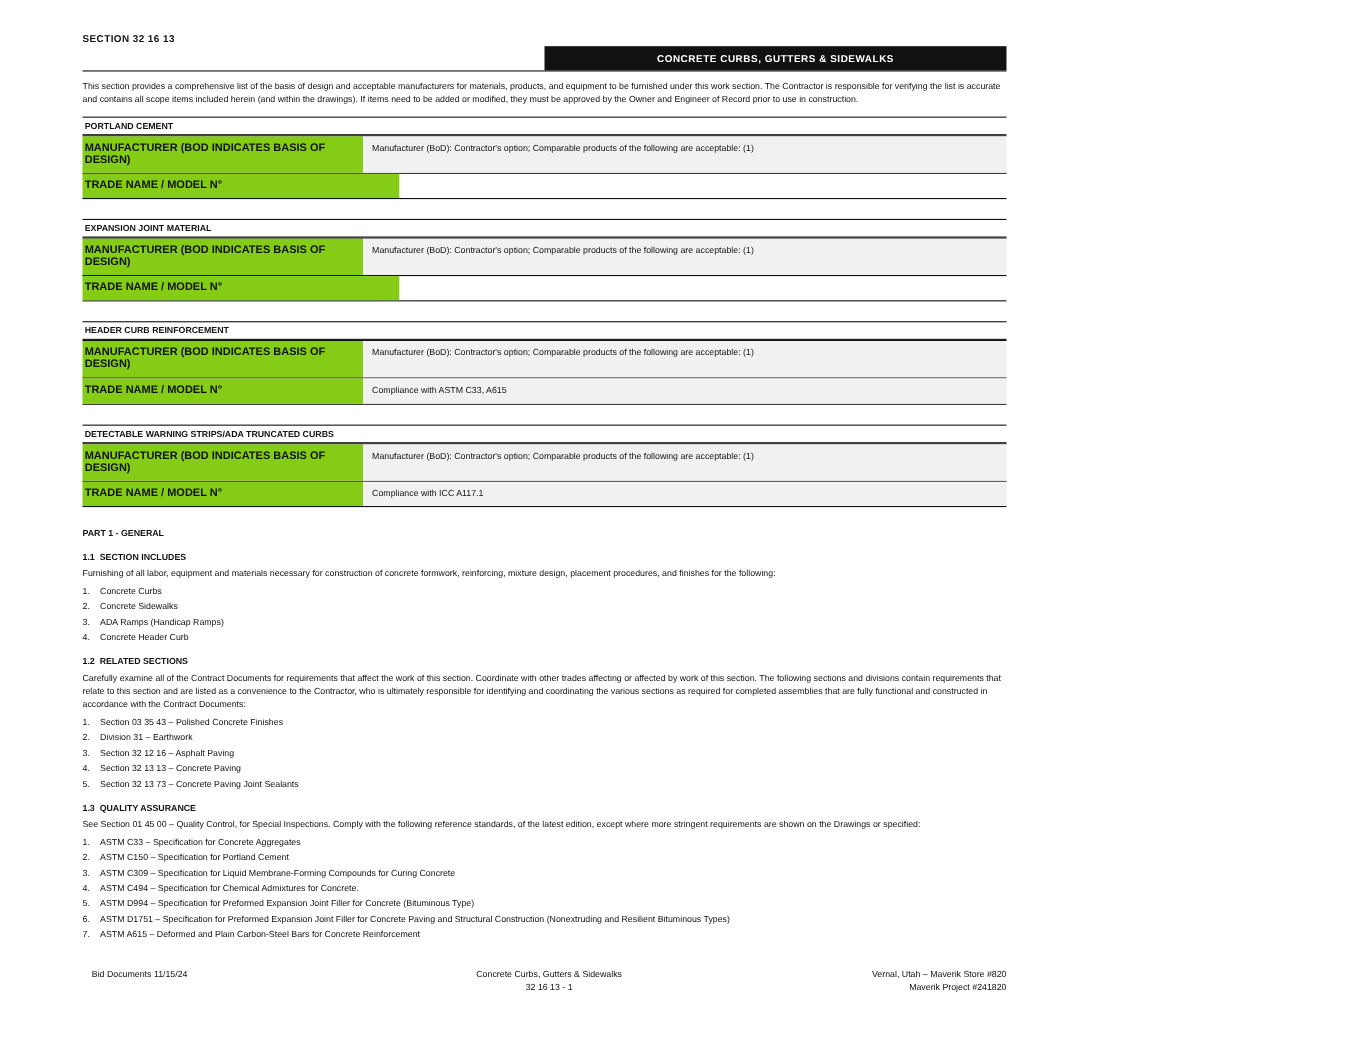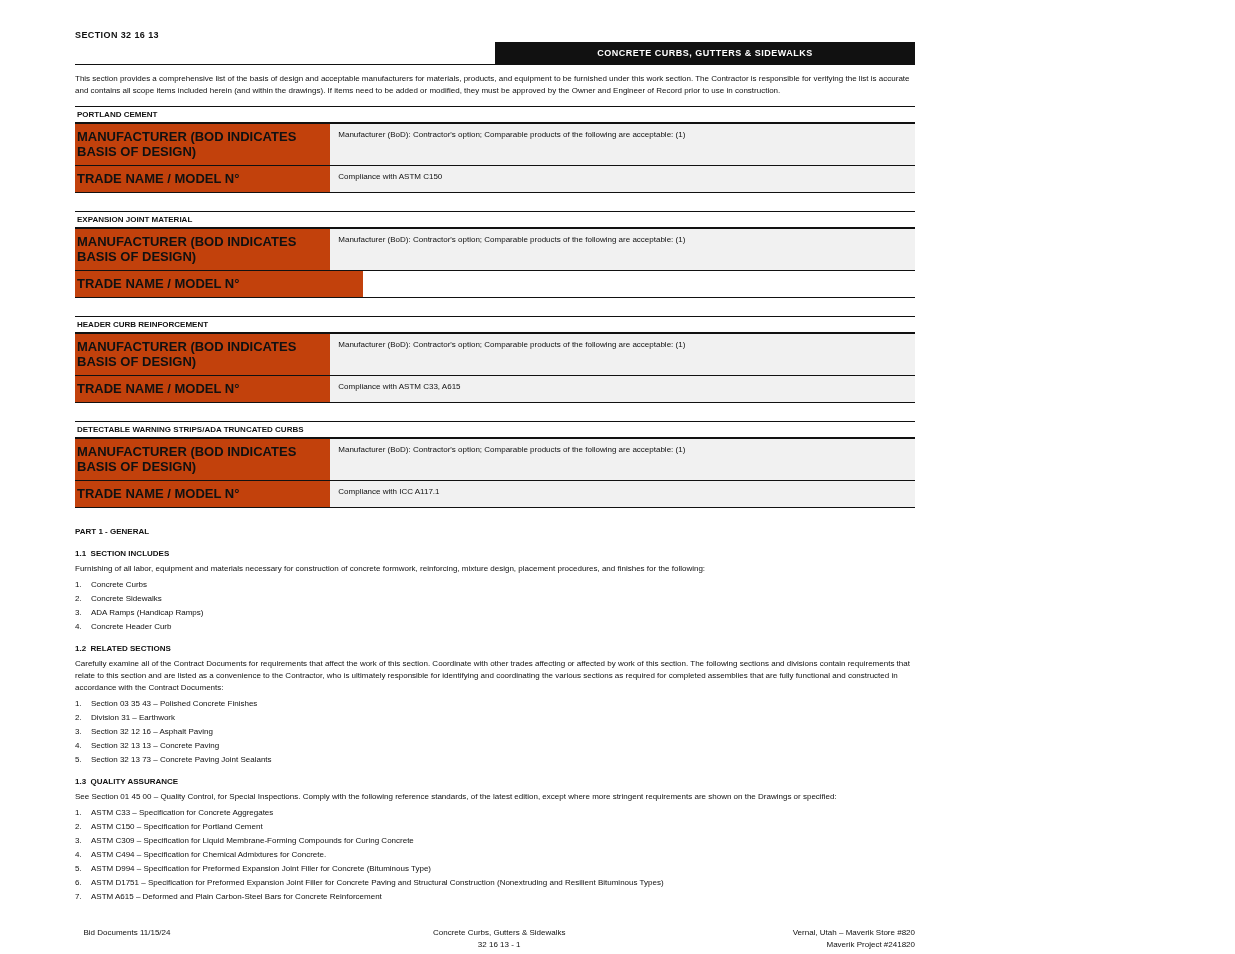--- a/index.html
+++ b/index.html
@@ -55,23 +55,23 @@
     margin-bottom: 18px;
   }
   .row {
     display: flex;
     border-top: 1px solid #111;
   }
   .row:first-child { border-top: none; }
   .cell-label {
     width: 280px;
     padding: 5px 6px 6px 2px;
-    font-size: 13px;
-    font-weight: bold;
-    background: #c2410c;
+    font-size: 10px;
+    font-weight: bold;
+    background: #84cc16;
   }
   .cell-value {
     width: 644px;
     padding: 5px 8px 6px 8px;
     font-size: 8px;
     line-height: 1.45;
     background: #f1f1f1;
   }
 
   .group-header {
@@ -127,21 +127,20 @@
 
   <div id="groups-mount">
       <div class="group-header">PORTLAND CEMENT</div>
       <div class="table">
         <div class="row">
           <div class="cell-label">MANUFACTURER (BOD INDICATES BASIS OF DESIGN)</div>
           <div class="cell-value">Manufacturer (BoD): Contractor's option; Comparable products of the following are acceptable: (1)</div>
         </div>
         <div class="row">
           <div class="cell-label">TRADE NAME / MODEL N°</div>
-          <div class="cell-value">Compliance with ASTM C150</div>
         </div>
       </div>
       <div class="group-header">EXPANSION JOINT MATERIAL</div>
       <div class="table">
         <div class="row">
           <div class="cell-label">MANUFACTURER (BOD INDICATES BASIS OF DESIGN)</div>
           <div class="cell-value">Manufacturer (BoD): Contractor's option; Comparable products of the following are acceptable: (1)</div>
         </div>
         <div class="row">
           <div class="cell-label">TRADE NAME / MODEL N°</div>

